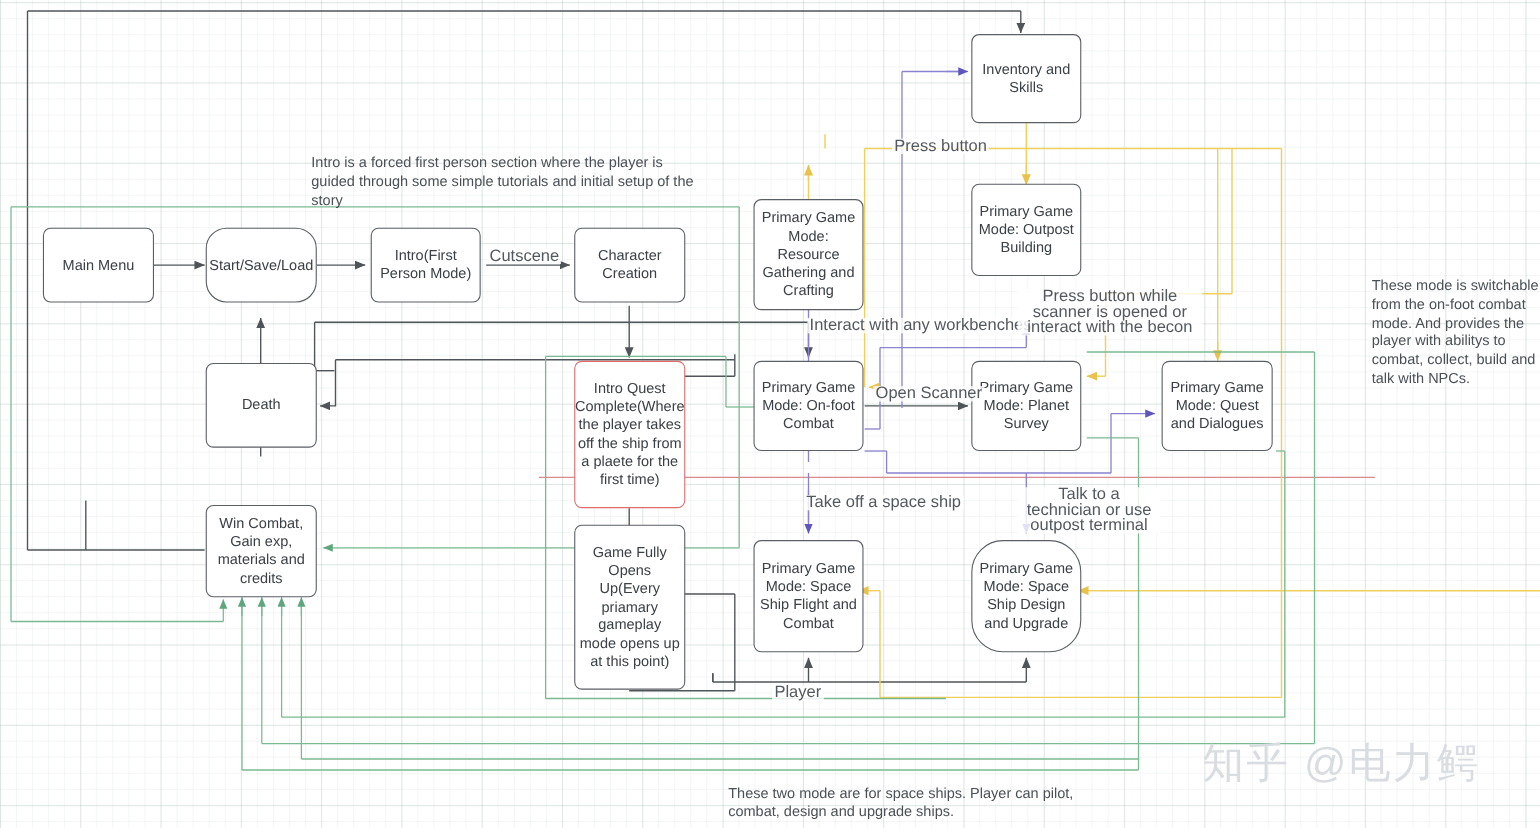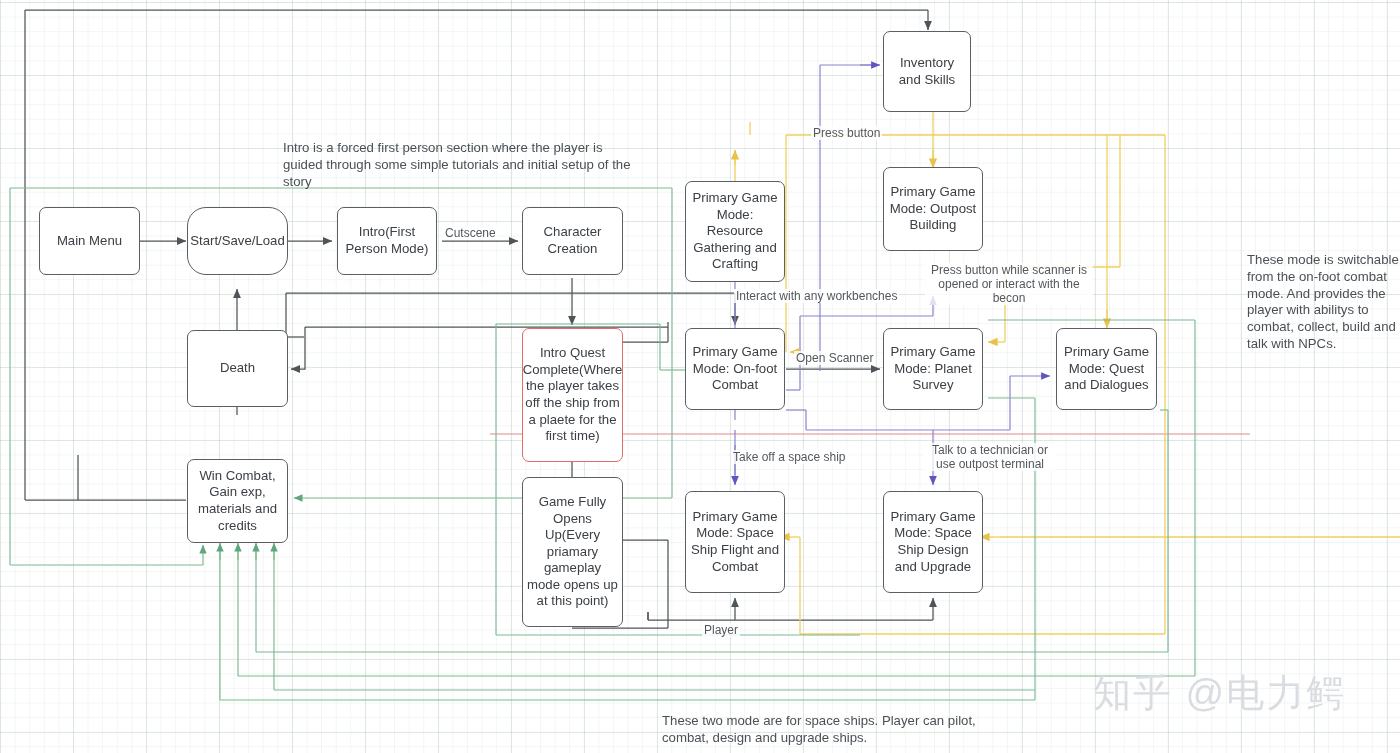--- a/index.html
+++ b/index.html
@@ -45,21 +45,21 @@
   .note {
     position: absolute;
     color: #4a5056;
     font-size: 13.2px;
     line-height: 16.8px;
     z-index: 6;
   }
   .elabel {
     position: absolute;
     color: #53585e;
-    font-size: 12px;
+    font-size: 15px;
     line-height: 14px;
     text-align: center;
     background: rgba(255,255,255,0.82);
     padding: 0 2px;
     z-index: 7;
     white-space: nowrap;
   }
   .elabel.wrap { white-space: normal; }
 
   #watermark {
@@ -257,21 +257,21 @@
   </div>
 
   <div class="node redbox" style="left:522px; top:328px; width:101px; height:134px;">
     <span>Intro Quest Complete(Where the player takes off the ship from a plaete for the first time)</span>
   </div>
 
   <div class="node" style="left:522px; top:477px; width:101px; height:150px;">
     <span>Game Fully Opens Up(Every priamary gameplay mode opens up at this point)</span>
   </div>
 
-  <div class="node" style="left:883px; top:31px;  width:88px; height:81px;">
+  <div class="node" style="left:883px; top:31px;  width:100px; height:81px;">
     <span>Inventory and Skills</span>
   </div>
 
   <div class="node" style="left:685px; top:167px; width:100px; height:101px;margin-top:14px;">
     <span>Primary Game Mode: Resource Gathering and Crafting</span>
   </div>
 
   <div class="node" style="left:883px; top:167px; width:100px; height:84px;">
     <span>Primary Game Mode: Outpost Building</span>
   </div>
@@ -285,21 +285,21 @@
   </div>
 
   <div class="node" style="left:1056px; top:328px; width:101px; height:82px;">
     <span>Primary Game Mode: Quest and Dialogues</span>
   </div>
 
   <div class="node" style="left:685px; top:491px; width:100px; height:102px;">
     <span>Primary Game Mode: Space Ship Flight and Combat</span>
   </div>
 
-  <div class="node" style="left:883px; top:491px; width:100px; height:102px;">
+  <div class="node" style="left:883px; top:491px; width:100px; height:102px;border-radius:29px;">
     <span>Primary Game Mode: Space Ship Design and Upgrade</span>
   </div>
 
   <div class="elabel" style="left:443px; top:226px;">Cutscene</div>
 
   <div class="elabel" style="left:811px; top:126px;">Press button</div>
 
   <div class="elabel" style="left:734px; top:289px;">Interact with any workbenches</div>
 
   <div class="elabel wrap" style="left:925px; top:263px; width:168px;">Press button while scanner is opened or interact with the becon</div>

